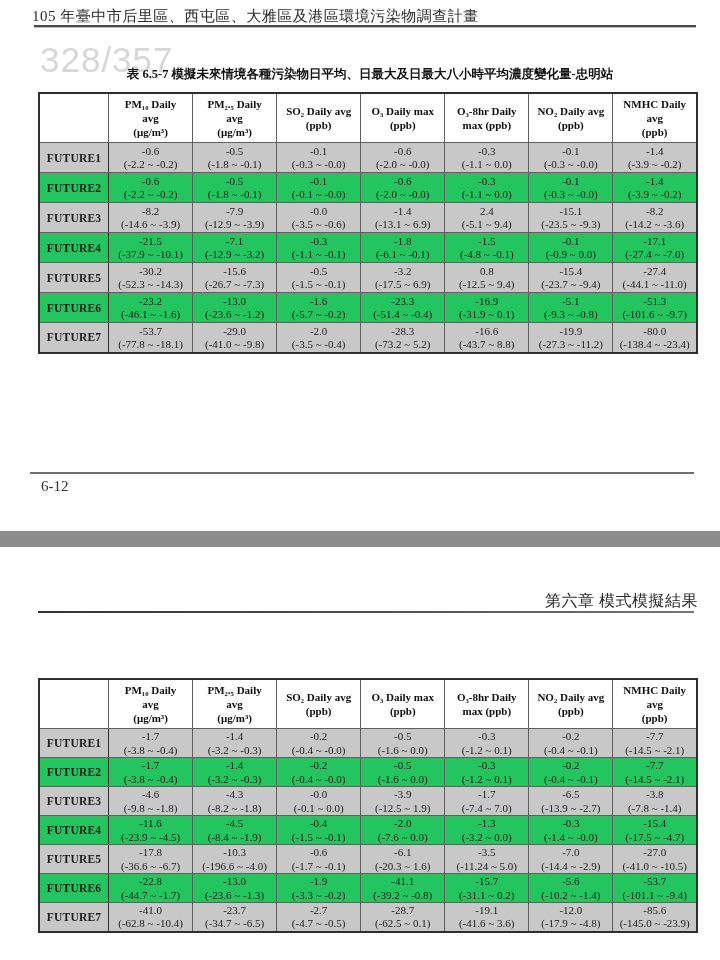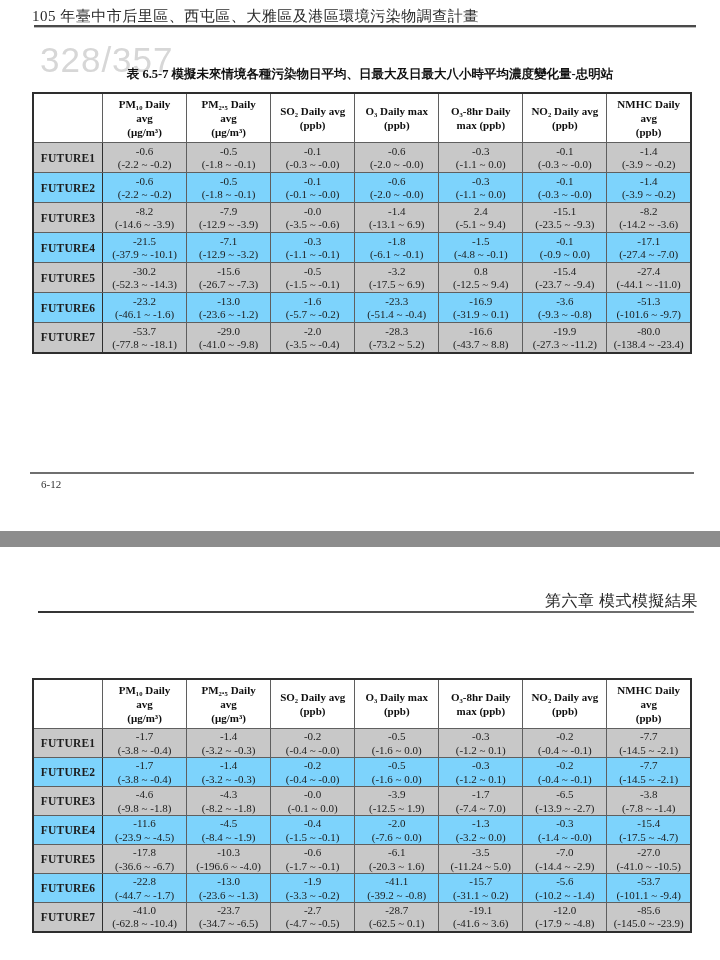--- a/index.html
+++ b/index.html
@@ -27,23 +27,23 @@
   }
   .table-title{
     position:absolute;left:40px;width:660px;text-align:center;
     font-size:12.5px;font-weight:bold;color:#111;white-space:nowrap;
   }
   .title-1{top:66px;}
   .title-2{top:652px;}
 
   
   .data-table{
-    position:absolute;left:32px;width:660px;
+    position:absolute;left:38px;width:660px;
     border-collapse:collapse;table-layout:fixed;
-    background:#7dd3fc;
+    background:#22c55e;
   }
   .table-1{top:92px;}
   .table-2{top:678px;}
   .data-table th,.data-table td{
     border:1px solid #5f5f5f;text-align:center;vertical-align:middle;
     padding:0 1px;overflow:hidden;
   }
   .data-table{border:2px solid #2e2e2e;}
   .data-table thead th{
     font-weight:bold;font-size:11px;line-height:1.3;height:48px;
@@ -60,21 +60,21 @@
   .data-table td .val{font-size:11px;line-height:1.3;}
   .data-table td .range{font-size:11px;line-height:1.2;white-space:nowrap;}
   .data-table tbody tr.shaded th,
   .data-table tbody tr.shaded td{background:var(--row-shade,#c8c8c8);}
 
   
   .footer-rule{
     position:absolute;left:30px;top:472px;width:664px;height:2px;background:#6f6f6f;
   }
   .page-number{
-    position:absolute;left:41px;top:478px;font-size:11px;color:#333;
+    position:absolute;left:41px;top:478px;font-size:15px;color:#333;
   }
 
   
   .page-divider{
     position:absolute;left:0;top:531px;width:720px;height:16px;
     background:var(--divider,#8d8d8d);
   }
 
   
   .chapter-header{
@@ -307,21 +307,21 @@
           </td>
           <td>
             <div class="val">-23.3</div>
             <div class="range">(-51.4 ~ -0.4)</div>
           </td>
           <td>
             <div class="val">-16.9</div>
             <div class="range">(-31.9 ~ 0.1)</div>
           </td>
           <td>
-            <div class="val">-3.6</div>
+            <div class="val">-5.1</div>
             <div class="range">(-9.3 ~ -0.8)</div>
           </td>
           <td>
             <div class="val">-51.3</div>
             <div class="range">(-101.6 ~ -9.7)</div>
           </td>
         </tr>
         <tr class="shaded">
           <th>FUTURE7</th>
           <td>

